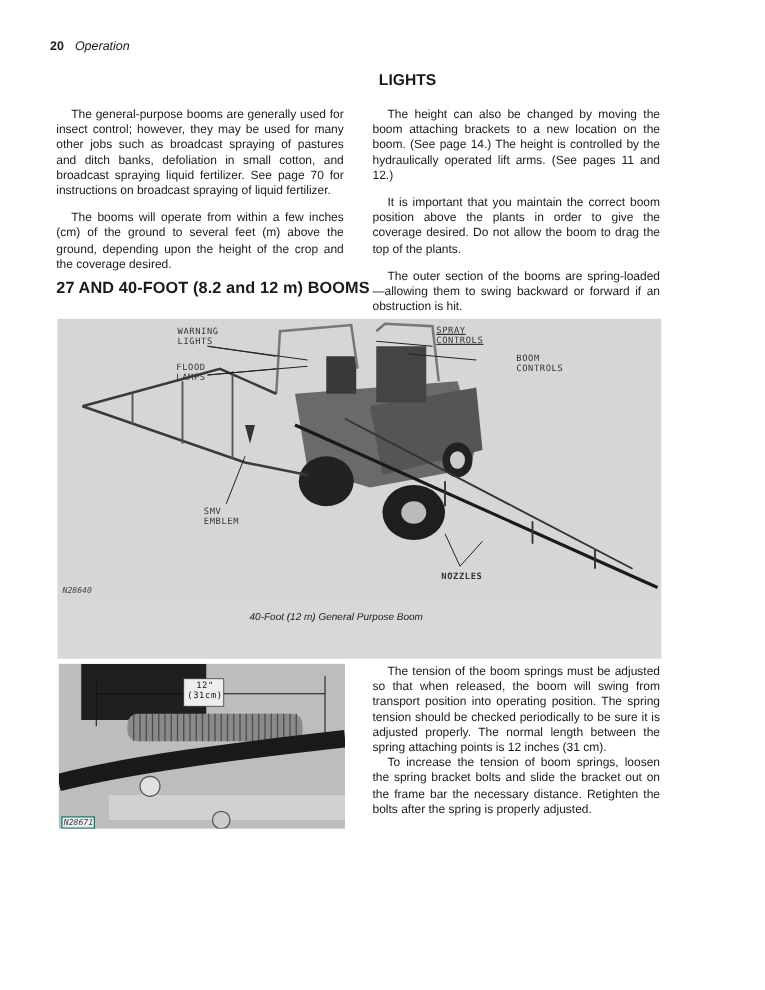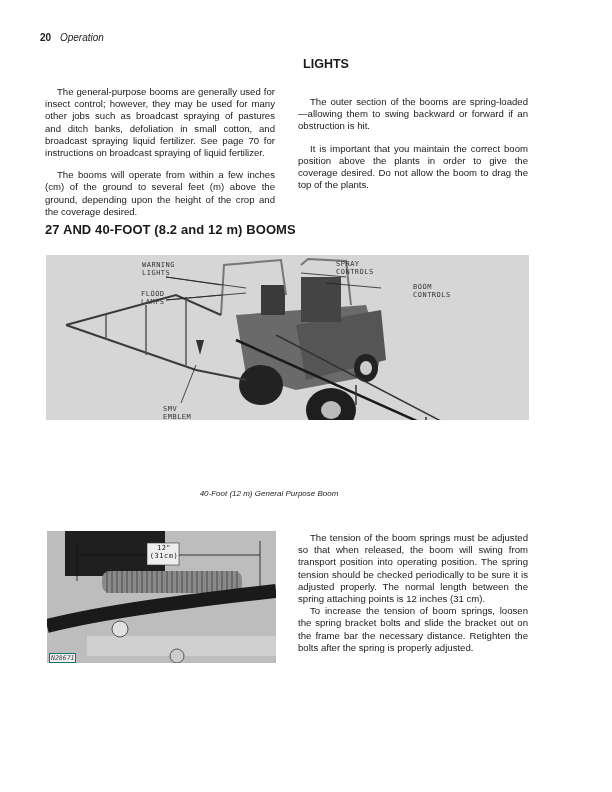--- a/index.html
+++ b/index.html
@@ -31,25 +31,26 @@
 
 <div class="abs title">LIGHTS</div>
 
 <div class="abs para col-left" style="top:86px;">
   <p>The general-purpose booms are generally used for insect control; however, they may be used for many other jobs such as broadcast spraying of pastures and ditch banks, defoliation in small cotton, and broadcast spraying liquid fertilizer. See page 70 for instructions on broadcast spraying of liquid fertilizer.</p>
   <p style="margin-top:10px;">The booms will operate from within a few inches (cm) of the ground to several feet (m) above the ground, depending upon the height of the crop and the coverage desired.</p>
 </div>
 <div class="abs h2" style="left:45px; top:222px;">27 AND 40-FOOT (8.2 and 12 m) BOOMS</div>
 
 <div class="abs para col-right" style="top:86px;">
+  <p>The height can also be changed by moving the boom attaching brackets to a new location on the boom. (See page 14.) The height is controlled by the hydraulically operated lift arms. (See pages 11 and 12.)</p>
+  <p style="margin-top:10px;">It is important that you maintain the correct boom position above the plants in order to give the coverage desired. Do not allow the boom to drag the top of the plants.</p>
   <p style="margin-top:10px;">The outer section of the booms are spring-loaded—allowing them to swing backward or forward if an obstruction is hit.</p>
-  <p style="margin-top:10px;">It is important that you maintain the correct boom position above the plants in order to give the coverage desired. Do not allow the boom to drag the top of the plants.</p>
 </div>
 
-<div class="abs photo" style="left:46px; top:255px; width:483px; height:165px;">
+<div class="abs photo" style="left:46px; top:255px; width:483px; height:272px;">
   <svg width="483" height="225" viewBox="0 0 483 225">
     <rect width="483" height="225" fill="#d6d6d6"></rect>
 
     <polygon points="190,60 320,50 335,100 330,120 250,135 200,120" fill="#6a6a6a"></polygon>
     <polygon points="250,70 335,55 340,105 260,125" fill="#555"></polygon>
     <rect x="255" y="22" width="40" height="45" fill="#444"></rect>
     <rect x="215" y="30" width="24" height="30" fill="#3a3a3a"></rect>
 
     <path d="M175,60 L178,10 L235,5 L240,40" stroke="#777" stroke-width="2" fill="none"></path>
     <path d="M255,10 L262,4 L300,6 L305,50" stroke="#777" stroke-width="2" fill="none"></path>
@@ -77,21 +78,21 @@
     <polygon points="150,85 158,85 154,100" fill="#333"></polygon>
   </svg>
   <div class="abs callout" style="left:96px; top:6px;">
     <div>WARNING</div>
     <div>LIGHTS</div>
   </div>
   <div class="abs callout" style="left:95px; top:35px;">
     <div>FLOOD</div>
     <div>LAMPS</div>
   </div>
-  <div class="abs callout" style="left:290px; top:5px;">
+  <div class="abs callout" style="left:303px; top:5px;text-decoration:underline;">
     <div>SPRAY</div>
     <div>CONTROLS</div>
   </div>
   <div class="abs callout" style="left:324px; top:28px;margin-left:43px;">
     <div>BOOM</div>
     <div>CONTROLS</div>
   </div>
   <div class="abs callout" style="left:117px; top:150px;">
     <div>SMV</div>
     <div>EMBLEM</div>

